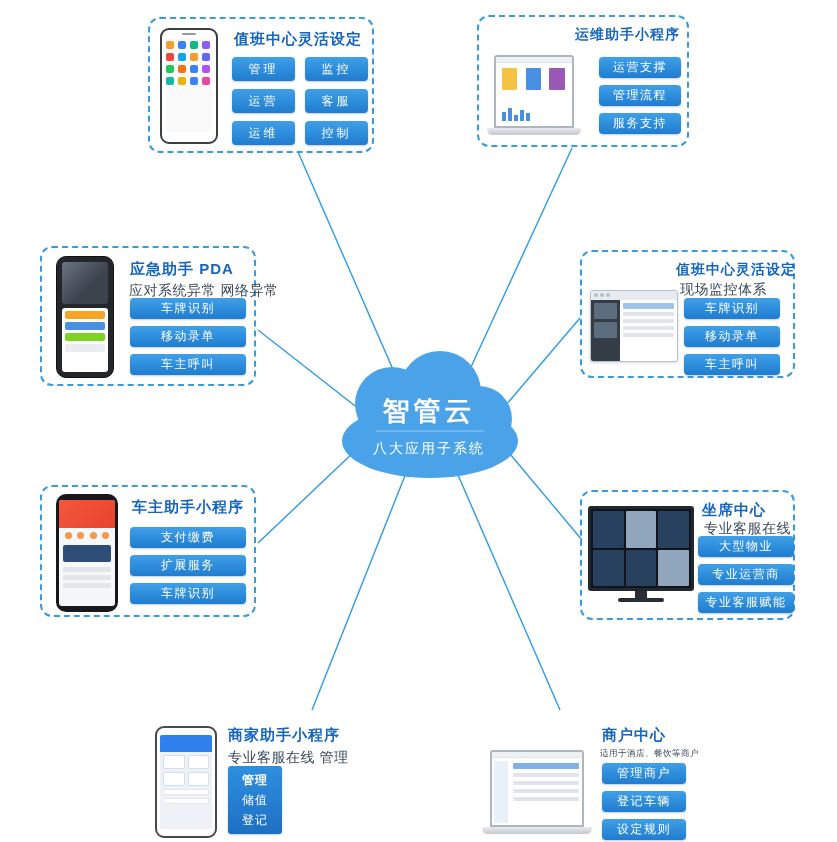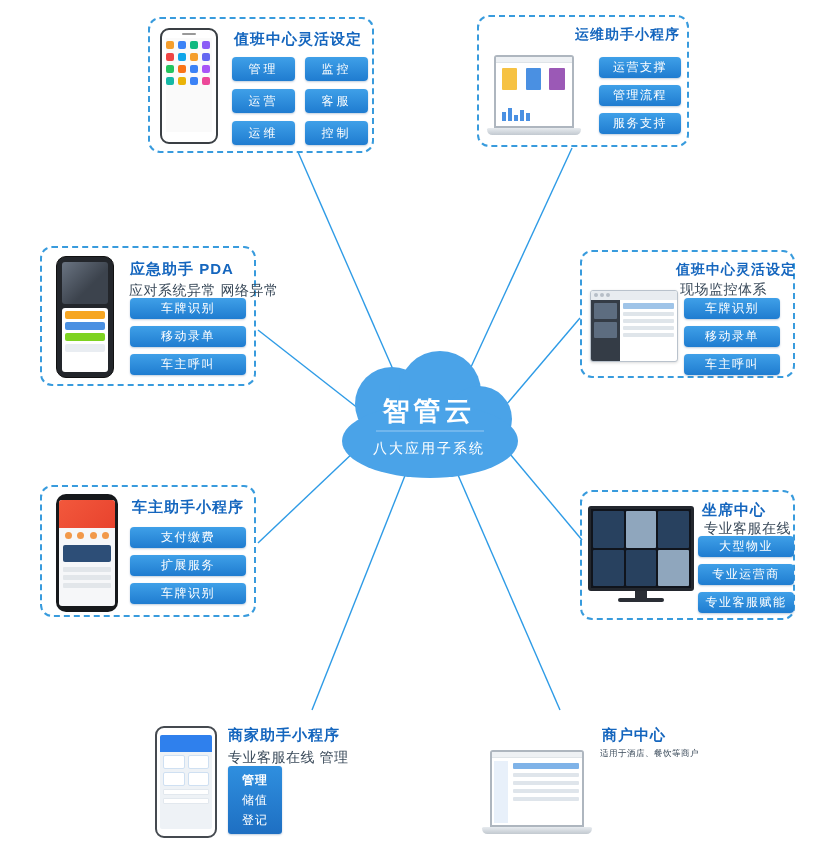--- a/index.html
+++ b/index.html
@@ -302,13 +302,18 @@
       <div class="t-rows">
           <i class="blue"></i>
           <i></i>
           <i></i>
           <i></i>
           <i></i>
         </div>
     </div>
     <div class="lap-base"></div>
   </div>
+  <div class="btn-col" style="left:122px;top:41px;width:84px">
+    <div class="btn">管理商户</div>
+    <div class="btn">登记车辆</div>
+    <div class="btn">设定规则</div>
+  </div>
 </div>
 
 </body></html>

